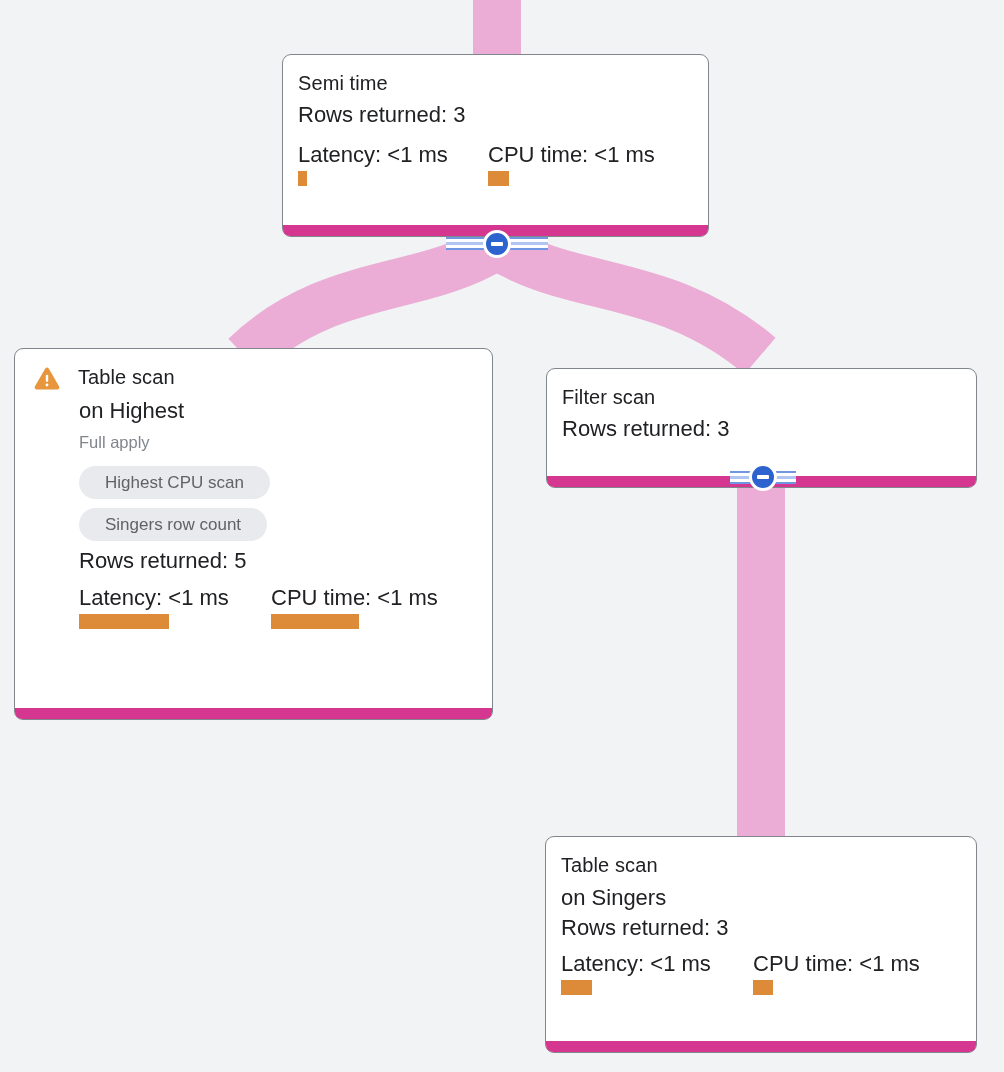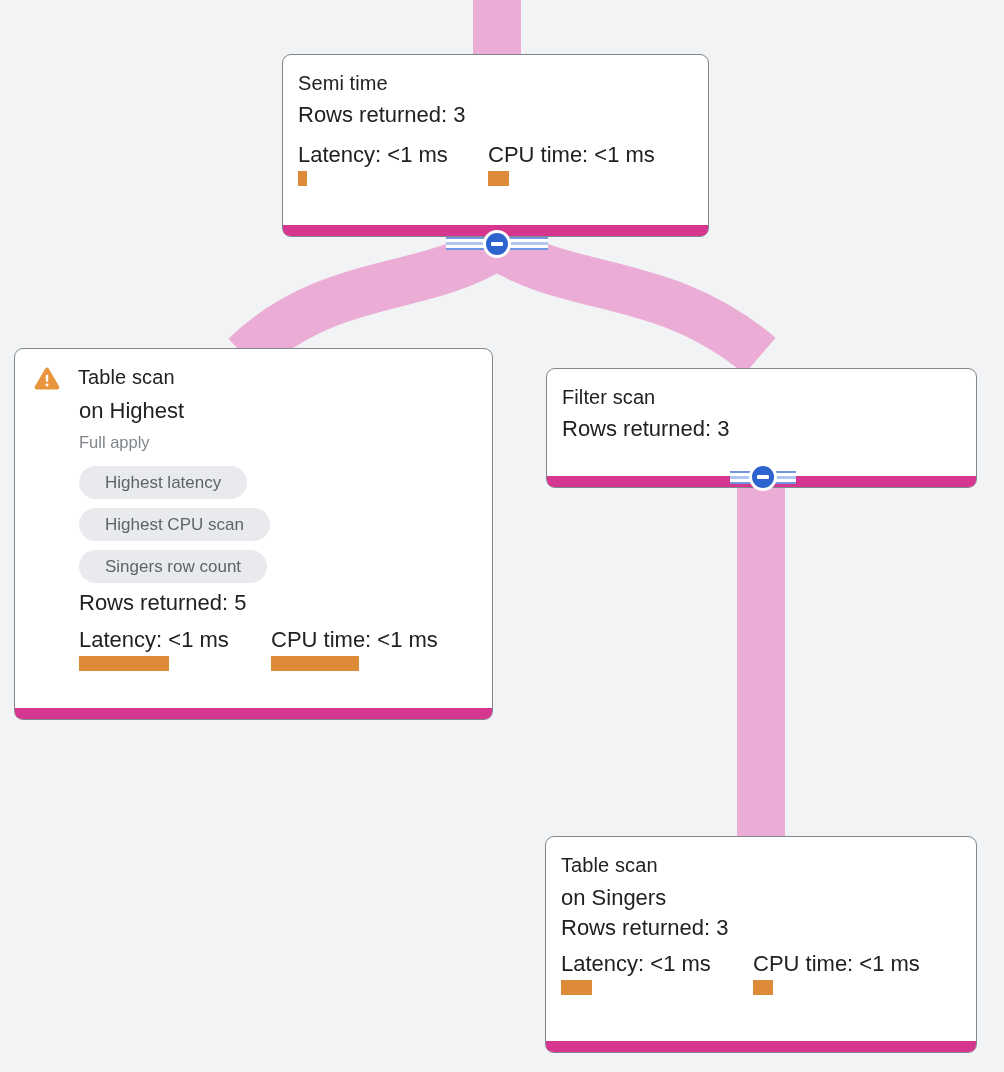--- a/index.html
+++ b/index.html
@@ -89,21 +89,20 @@
       <path d="M10.4 1.4 a1.85 1.85 0 0 1 3.2 0 l9.5 16.4 a1.85 1.85 0 0 1 -1.6 2.8 H2.5 a1.85 1.85 0 0 1 -1.6 -2.8 Z" fill="#e8963e"></path>
       <rect x="10.9" y="7" width="2.2" height="6.6" rx="1.1" fill="#ffffff"></rect>
       <circle cx="12" cy="16.6" r="1.35" fill="#ffffff"></circle>
     </svg>
     <div class="card-title">Table scan</div>
   </div>
   <div style="margin-left:45px;">
     <div class="body-text" style="margin-top:9px;">on Highest</div>
     <div class="muted-text" style="margin-top:9px;">Full apply</div>
     <div style="margin-top:13px;">
-      <div class="badge">Highest latency</div>
       <div class="badge">Highest CPU scan</div>
       <div class="badge">Singers row count</div>
     </div>
     <div class="body-text" style="margin-top:4px;">Rows returned: 5</div>
     <div class="metrics" style="margin-top:15px;">
       <div class="metric-col">
         <div class="body-text">Latency: &lt;1 ms</div>
         <div class="metric-bar" style="width: 90px;"></div>
       </div>
       <div class="metric-col">

